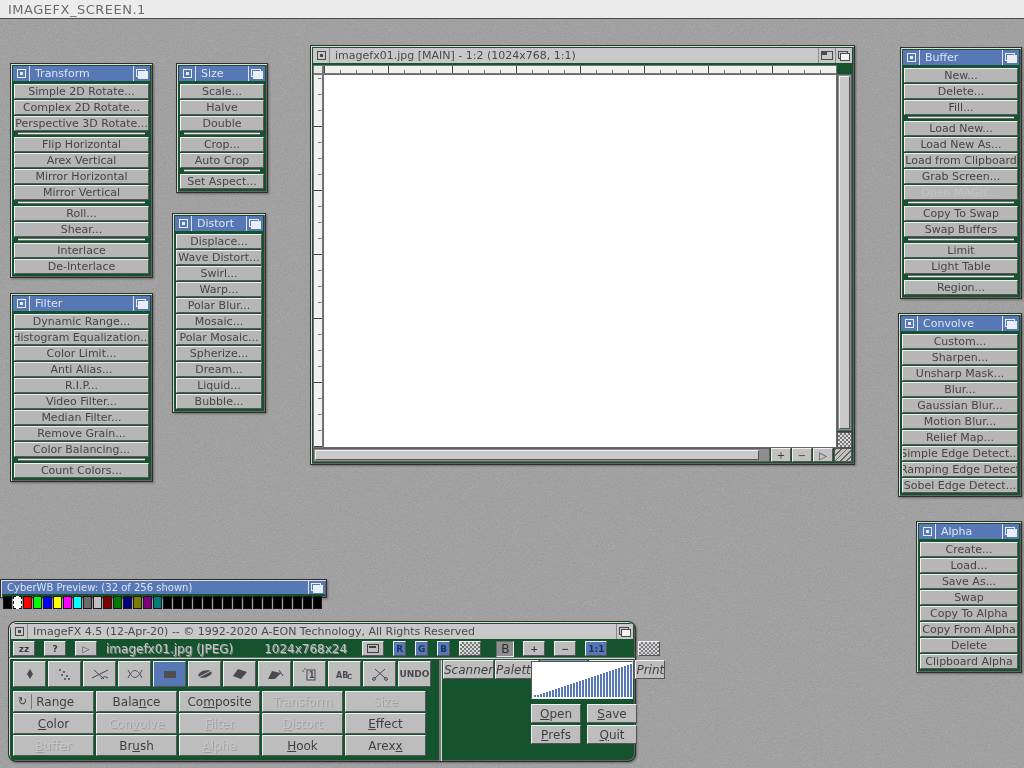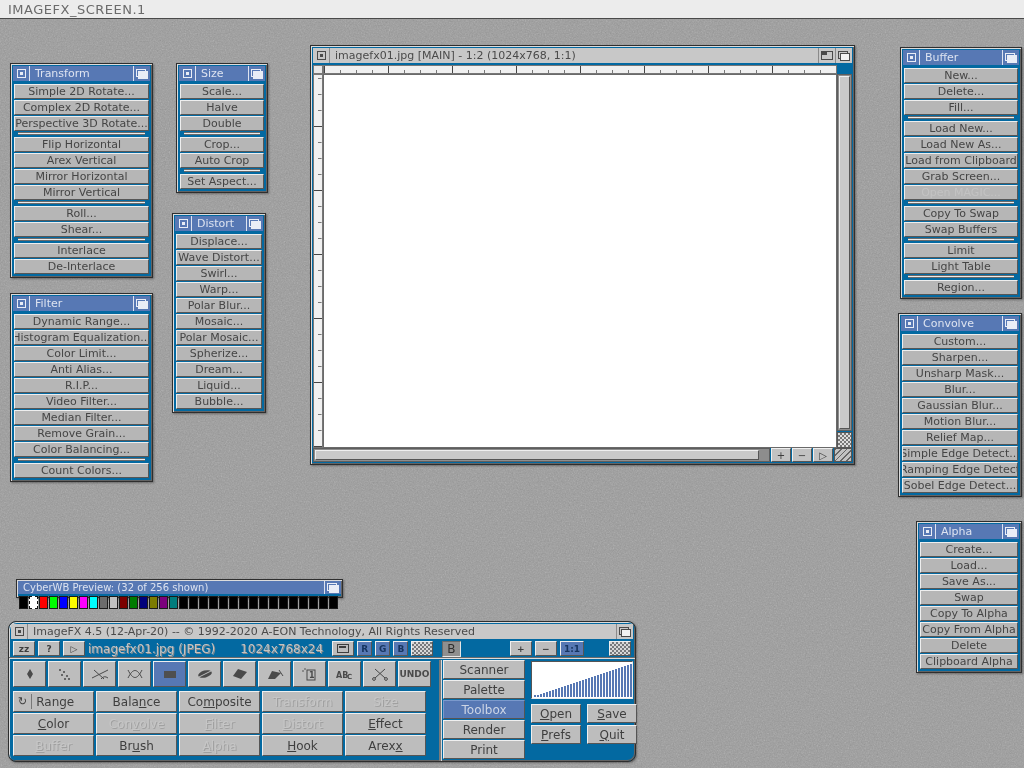--- a/index.html
+++ b/index.html
@@ -8,21 +8,21 @@
   #screen { position:absolute; inset:0; width:1024px; height:768px; }
   #texture { position:absolute; inset:0; z-index:0; }
 
   
   .screen-titlebar { position:absolute; left:0; top:0; width:1024px; height:19px;
     background:#ececec; border-bottom:1px solid #4a4a4a; z-index:3;
     display:flex; align-items:center; padding-left:8px;
     font-size:13px; color:#6b6b6b; letter-spacing:.5px; }
 
   
-  .window { position:absolute; z-index:2; background:#0369a1;
+  .window { position:absolute; z-index:2; background:#14532d;
     border:1px solid #2e2e2e;
     box-shadow: inset 1px 1px 0 #dcdcdc, inset -1px -1px 0 #636363, 1px 1px 2px rgba(0,0,0,.35); }
   .titlebar { height:15px; display:flex; align-items:stretch; margin:2px; margin-bottom:1px;
     background:#5778b4; color:#dde3f0; font-size:11px; overflow:hidden; }
   .titlebar .tb-label { flex:1; display:flex; align-items:center; padding-left:5px;
     white-space:nowrap; overflow:hidden; }
   .titlebar.gray { background:#c8c8c8; color:#4a4a4a; }
   .gadget { width:17px; display:flex; align-items:center; justify-content:center; flex:0 0 auto; }
   .titlebar .gadget { border-right:1px solid #dde3f0; }
   .titlebar .gadget.right { border-right:none; border-left:1px solid #dde3f0; }
@@ -84,30 +84,30 @@
     border-top:1px solid #efefef; border-left:1px solid #efefef;
     border-bottom:1px solid #555; border-right:1px solid #555; }
   .sbtn { width:20px; margin-left:1px; background:#c2c2c2; color:#3d3d3d; font-size:10px;
     display:flex; align-items:center; justify-content:center;
     border-top:1px solid #efefef; border-left:1px solid #efefef;
     border-bottom:1px solid #555; border-right:1px solid #555; }
   .resize-gadget { width:18px; margin-left:1px; border:1px solid #555; background:
     #c2c2c2 repeating-linear-gradient(135deg,#666 0 1px,transparent 1px 4px); }
 
   
-  #palette-window { left:16px; top:579px; width:327px; height:19px; }
+  #palette-window { left:0; top:579px; width:327px; height:19px; }
   #palette-window .titlebar { height:13px; font-size:10px; margin:1px; }
   .swatch-row { display:flex; padding:1px 2px 2px 2px; gap:1px; }
   .swatch { width:9px; height:13px; border:1px solid #1a1a1a; flex:0 0 auto; }
   .swatch.selected { border:1px dashed #111; box-shadow:inset 0 0 0 1px #fff; }
 
   
   #toolbar-window { left:8px; top:621px; width:628px; height:141px;border-radius:8px; }
   #toolbar-window .titlebar { height:15px; font-size:11px; }
-  .info-row { height:18px; display:flex; align-items:center; gap:3px; padding:1px 4px 1px 4px;
+  .info-row { height:18px; display:flex; align-items:center; gap:9px; padding:1px 4px 1px 4px;
     border-bottom:1px solid #6a6a6a; box-shadow:0 1px 0 #dcdcdc; }
   .mini-btn { height:15px; min-width:22px; padding:0 3px; background:#bdbdbd; color:#3d3d3d;
     font-size:9px; font-weight:bold; display:flex; align-items:center; justify-content:center;
     border-top:1px solid #efefef; border-left:1px solid #efefef;
     border-bottom:1px solid #555; border-right:1px solid #555; }
   .ghost-text { color:#c4c4c4; font-size:12px; text-shadow:1px 1px 0 #8b8b8b; white-space:nowrap; }
   .mini-btn.blue { background:#5778b4; color:#16345f; }
   .mini-btn.checker { background:#bdbdbd repeating-conic-gradient(#77797c 0 25%, #d8d8d8 0 50%); background-size:4px 4px; width:18px; }
   .screen-ic { width:12px; height:9px; border:1px solid #3d3d3d; position:relative; }
   .screen-ic::after { content:""; position:absolute; left:1px; top:1px; width:7px; height:2px; background:#3d3d3d; }
@@ -129,21 +129,21 @@
     display:flex; align-items:center; justify-content:center; gap:3px;
     border-top:1px solid #efefef; border-left:1px solid #efefef;
     border-bottom:1px solid #555; border-right:1px solid #555; white-space:nowrap; }
   .gbtn.disabled { color:#c6c6c6; text-shadow:1px 1px 0 #a0a0a0; }
   .gbtn .u { text-decoration:underline; }
   .cycle-ic { font-size:11px; line-height:1; }
   .cycle-div { width:1px; align-self:stretch; background:#777; margin:2px 1px; }
   .gbtn.cycle { justify-content:flex-start; padding-left:4px; }
 
   .vsep { position:absolute; top:2px; bottom:2px; width:2px; background:#7a7a7a; box-shadow:1px 0 0 #d9d9d9; }
-  .right-col { position:absolute; left:434px; top:2px; width:82px; display:flex; flex-direction:column; gap:1px; }
+  .right-col { position:absolute; left:434px; top:2px; width:82px; display:flex; flex-direction:row; gap:1px;font-style:italic; }
   .rbtn { height:19px; background:#bdbdbd; color:#3f3f3f; font-size:12px;
     display:flex; align-items:center; justify-content:center;
     border-top:1px solid #efefef; border-left:1px solid #efefef;
     border-bottom:1px solid #555; border-right:1px solid #555; }
   .rbtn.selected { background:#5778b4; color:#cdd5e5; border-top-color:#7b99cc; border-left-color:#7b99cc; }
 
   .ramp-box { position:absolute; left:522px; top:3px; width:102px; height:38px;
     background:#ffffff; border:1px solid #555; border-bottom-color:#eee; border-right-color:#eee;
     display:flex; align-items:flex-end; gap:1px; padding:1px 2px; overflow:hidden; }
   .ramp-bar { width:2px; background:#5778b4; flex:0 0 auto; }

